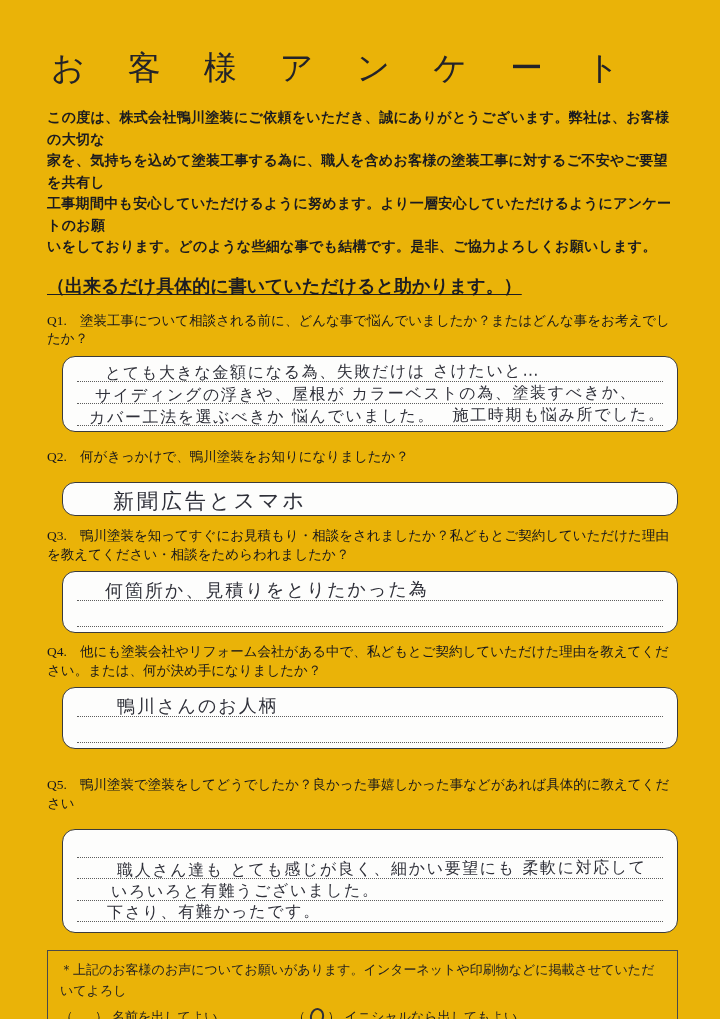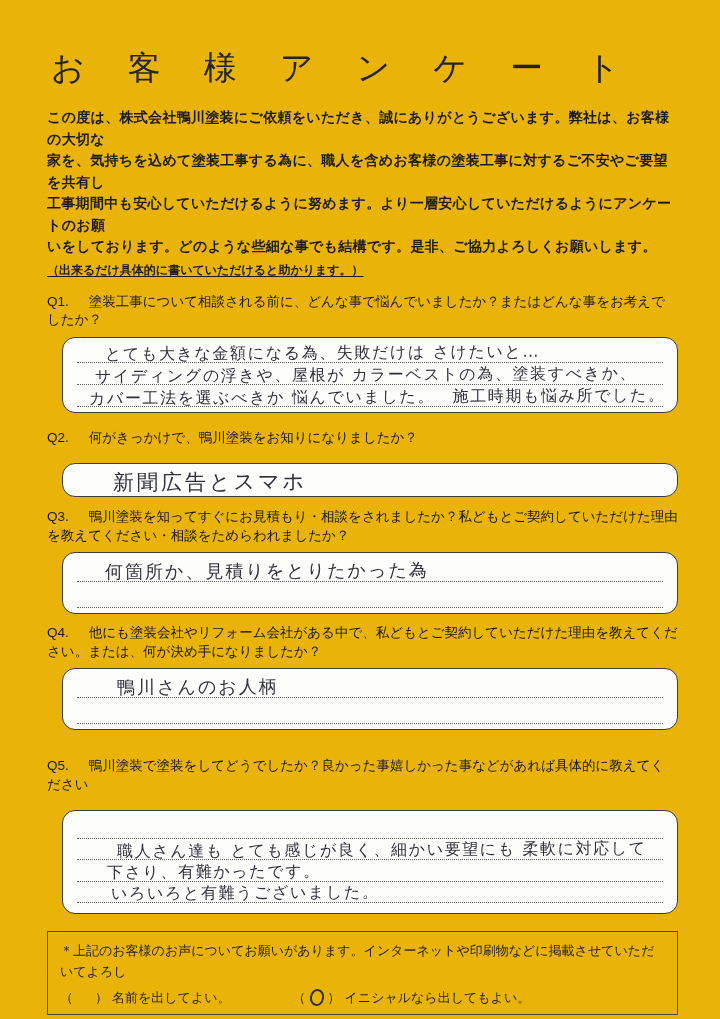--- a/index.html
+++ b/index.html
@@ -28,33 +28,33 @@
     font-family: "Liberation Sans", sans-serif;
     font-weight: bold;
     font-size: 14px;
     line-height: 21.5px;
     letter-spacing: 0.3px;
     color: #1b1b20;
   }
   .intro-note {
     font-family: "Liberation Sans", sans-serif;
     font-weight: bold;
-    font-size: 12px;
-    margin-top: 4px;
+    font-size: 18px;
+    margin-top: 16px;
     text-decoration: underline;
     text-underline-offset: 2px;
   }
   
   .q { margin-top: 14px; }
   .q-text {
     font-size: 13.5px;
     line-height: 18.5px;
     color: #17171c;
   }
-  .q-id { margin-right: 20px; font-family: Liberation Sans, sans-serif; text-align: right; }
+  .q-id { margin-right: 13px; font-family: Liberation Serif, serif; text-align: right; }
   .ans-box {
     border: 1.6px solid #3b3b3b;
     border-radius: 13px;
     margin: 7px 0 0 15px;
     padding: 3px 14px 5px 14px;
     background: #fdfdfc;
   }
   .ans-line {
     height: 22px;
     border-bottom: 1.6px dotted #5d5d5d;
@@ -185,25 +185,25 @@
     <div class="q-text">
       <span class="q-id">Q5.</span><span>鴨川塗装で塗装をしてどうでしたか？良かった事嬉しかった事などがあれば具体的に教えてください</span>
     </div>
     <div class="ans-box q5box" style="margin-top:16px;padding-top:6px;padding-bottom:10px;">
       <div class="ans-line">
           <span class="hw"></span>
         </div>
       <div class="ans-line" style="padding-left:40px;">
           <span class="hw">職人さん達も とても感じが良く、細かい要望にも 柔軟に対応して</span>
         </div>
+      <div class="ans-line" style="padding-left:34px;">
+          <span class="hw">いろいろと有難うございました。</span>
+        </div>
       <div class="ans-line" style="padding-left:30px;">
           <span class="hw">下さり、有難かったです。</span>
-        </div>
-      <div class="ans-line" style="padding-left:34px;">
-          <span class="hw">いろいろと有難うございました。</span>
         </div>
     </div>
   </section>
 
   <div class="perm-box">
     <div class="perm-text">＊上記のお客様のお声についてお願いがあります。インターネットや印刷物などに掲載させていただいてよろし</div>
     <div class="perm-options">
       <div class="opt">
         <span>（</span>
         <span class="paren-slot"></span>

